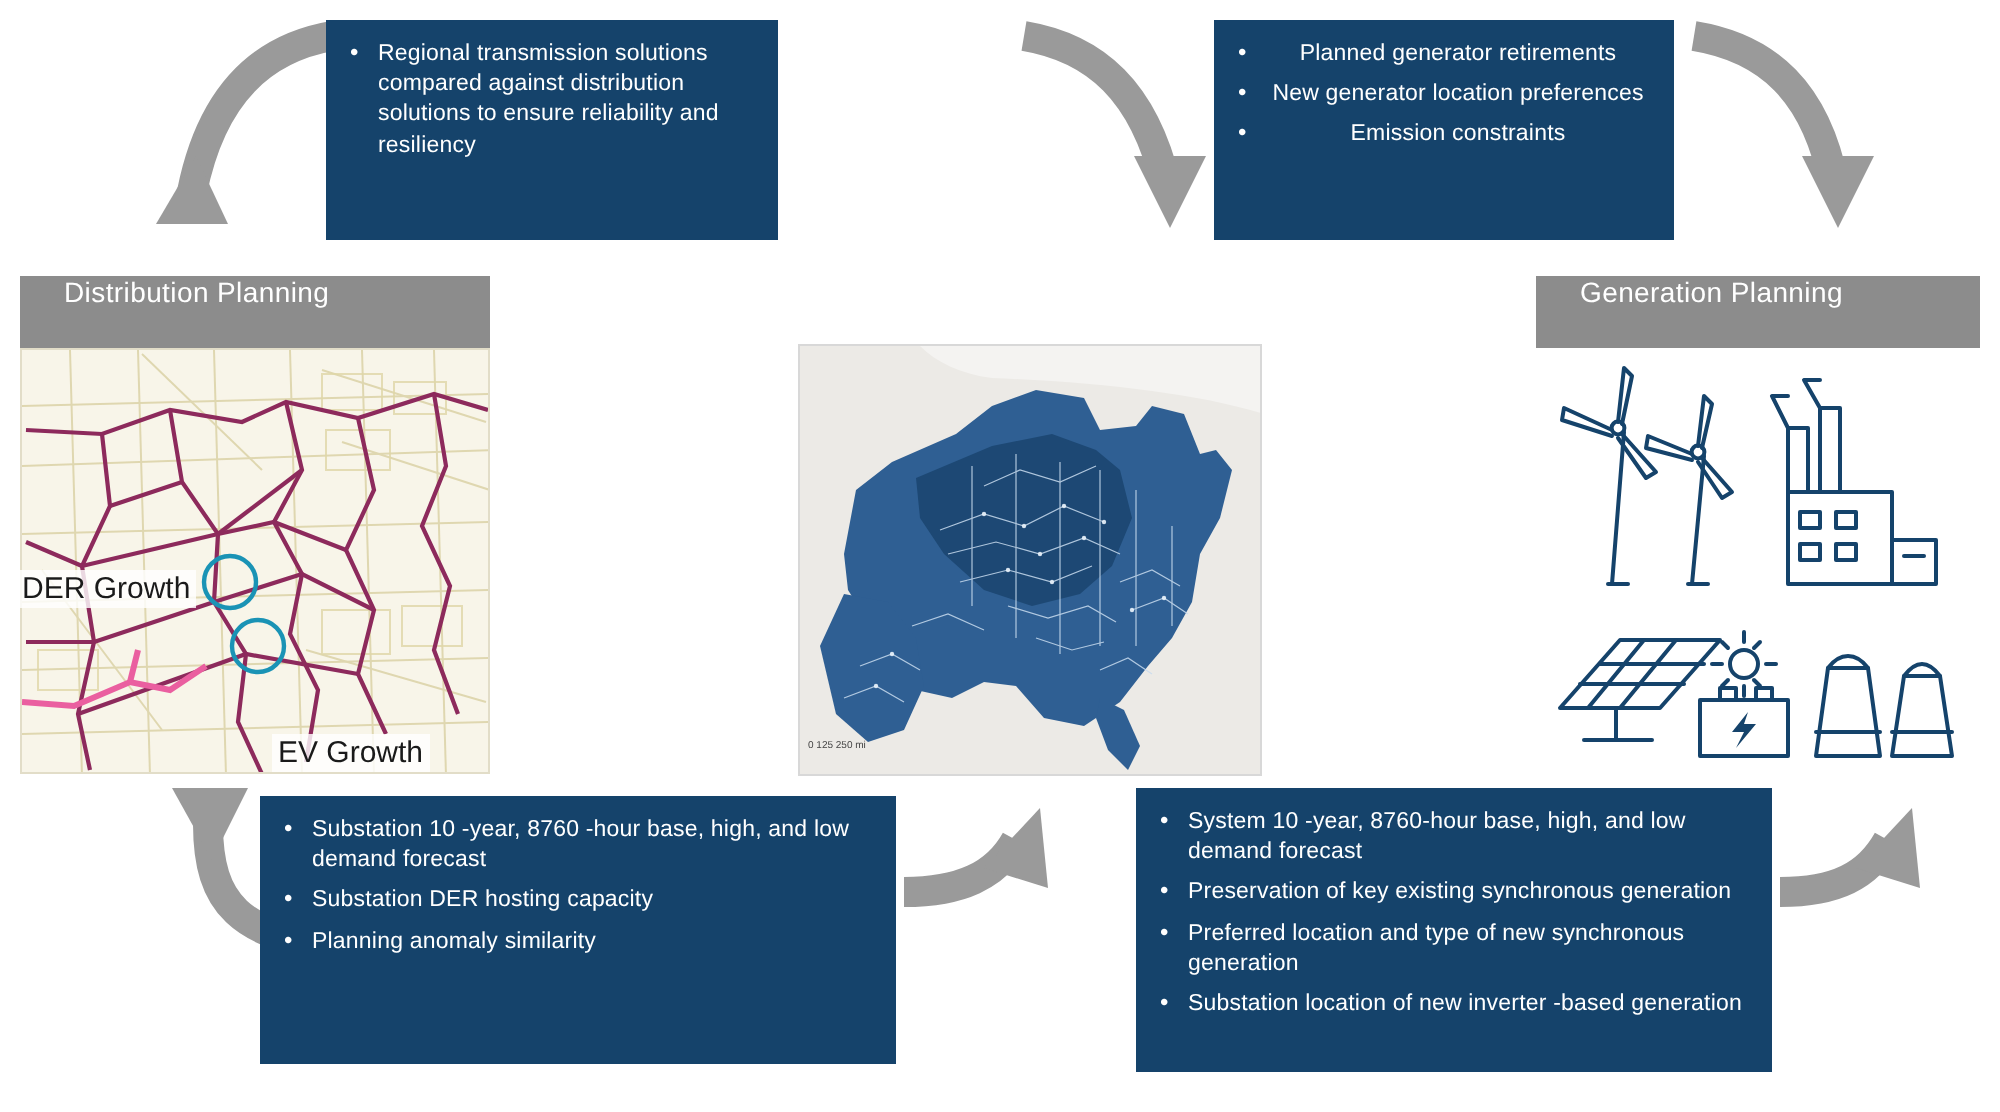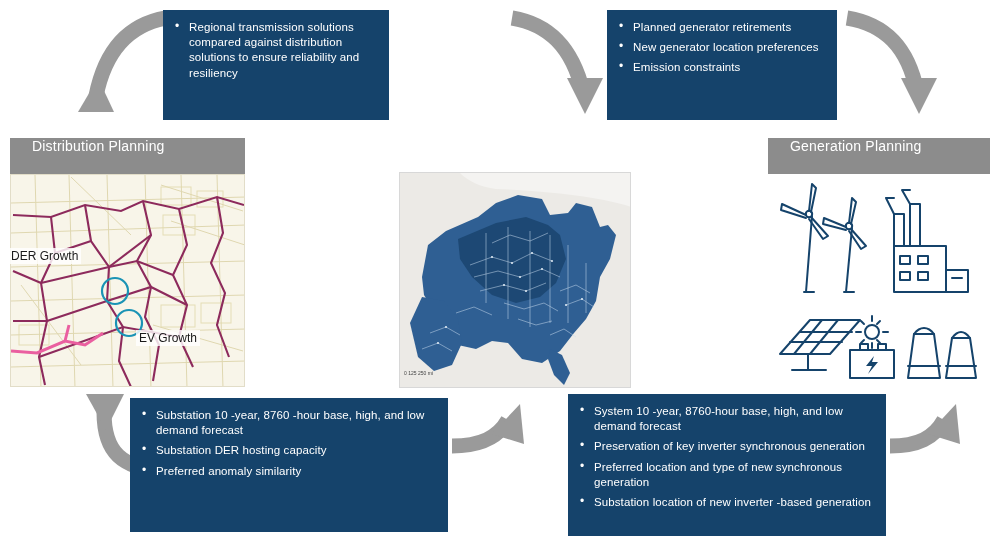--- a/index.html
+++ b/index.html
@@ -46,21 +46,21 @@
   .callout li:before {
     content: "\2022";
     position: absolute;
     left: 2px;
     top: -1px;
     font-size: 12px;
     color: #ffffff;
   }
 
   #callout-top-left  { left: 163px; top: 10px;  width: 226px; height: 110px; }
-  #callout-top-right { left: 607px; top: 10px;  width: 230px; height: 110px; }
+  #callout-top-right { left: 607px; top: 10px;  width: 230px; height: 110px; text-align: center; }
   #callout-bottom-left  { left: 130px; top: 398px; width: 318px; height: 134px; }
   #callout-bottom-right { left: 568px; top: 394px; width: 318px; height: 142px; }
 
   
   .section-header {
     position: absolute;
     background: #8c8c8c;
     color: #ffffff;
     font-size: 14px;
     display: flex;
@@ -77,25 +77,26 @@
   .panel {
     position: absolute;
     box-sizing: border-box;
   }
   #panel-distribution { left: 10px;  top: 174px; width: 235px; height: 213px; background:#f7f4e8; border:1px solid #e2ddc8; overflow:hidden; }
   #panel-transmission { left: 399px; top: 172px; width: 232px; height: 216px; background:#e9e9e9; border:1px solid #d8d8d8; overflow:hidden; }
   #panel-generation   { left: 768px; top: 174px; width: 222px; height: 213px; overflow:hidden; }
 
   .map-label {
     position: absolute;
-    font-size: 12px;
+    font-size: 15px;
     color: #1a1a1a;
     background: rgba(255,255,255,0.82);
     padding: 1px 3px;
     white-space: nowrap;
+    margin-top: 37px;
   }
   #label-der { left: 8px;  top: 248px; }
   #label-ev  { left: 136px; top: 330px; }
 
   .scalebar {
     position: absolute;
     left: 404px; top: 370px;
     font-size: 5px;
     color: #444;
   }
@@ -361,26 +362,26 @@
           <path d="M178,192 L208,192"></path>
         </g>
       </g>
     </svg>
   </div>
 
   <div class="callout" id="callout-bottom-left">
     <ul>
       <li>Substation 10  -year, 8760  -hour base, high, and low demand forecast</li>
       <li>Substation DER hosting capacity</li>
-      <li>Preferred anomaly similarity</li>
+      <li>Planning anomaly similarity</li>
     </ul>
   </div>
 
   <div class="callout" id="callout-bottom-right">
     <ul>
       <li>System 10  -year, 8760-hour base, high, and low demand forecast</li>
-      <li>Preservation of key inverter synchronous generation</li>
+      <li>Preservation of key existing synchronous generation</li>
       <li>Preferred location and type of new synchronous generation</li>
       <li>Substation location of new inverter     -based generation</li>
     </ul>
   </div>
 
 </div>
 
 </body></html>

